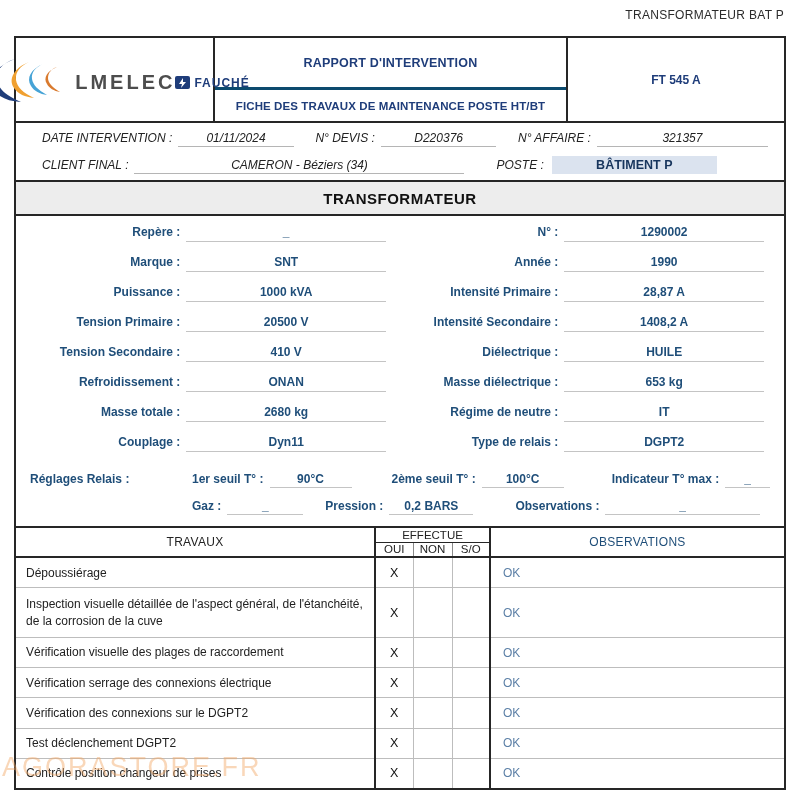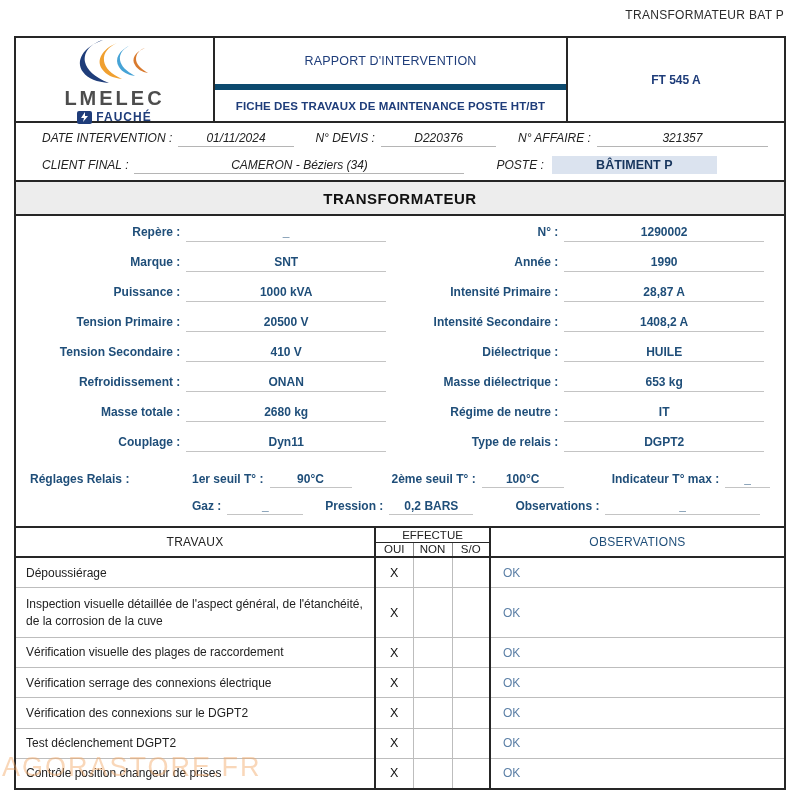--- a/index.html
+++ b/index.html
@@ -18,38 +18,38 @@
     position: absolute; left: 14px; top: 36px;
     width: 772px; height: 754px;
     border: 2px solid #262626;
     background: #fff;
     display: flex; flex-direction: column;
   }
   
   .hdr { display: flex; height: 85px; border-bottom: 2px solid #262626; flex: 0 0 auto; }
   .hdr-logo {
     width: 199px; border-right: 2px solid #262626;
-    display: flex; flex-direction: column; align-items: center; justify-content: center;
+    display: flex; flex-direction: row; align-items: center; justify-content: center;
     padding-top: 4px;
   }
   .brand-name {
     font-size: 20px; font-weight: bold; letter-spacing: 3px; color: #4d4d4d;
     line-height: 1; margin-top: 1px;
   }
   .subbrand { display: flex; align-items: center; gap: 4px; margin-top: 2px; }
   .bolt-box {
     width: 15px; height: 13px; background: #1f3d7a; border-radius: 2px;
     display: flex; align-items: center; justify-content: center;
   }
   .subbrand-name { font-size: 12px; font-weight: bold; color: #1f3d7a; letter-spacing: 1px; }
   .hdr-titles { width: 353px; border-right: 2px solid #262626; display: flex; flex-direction: column; }
   .hdr-title-top {
     flex: 0 0 52px; display: flex; align-items: center; justify-content: center;
-    border-bottom: 6px solid #0c4a6e;
-    color: #1f3d7a; font-weight: normal; font-size: 12.5px; letter-spacing: 0.2px;
+    border-bottom: 3px solid #0c4a6e;
+    color: #1f3d7a; font-weight: bold; font-size: 12.5px; letter-spacing: 0.2px;
   }
   .hdr-title-bottom {
     flex: 1; display: flex; align-items: center; justify-content: center;
     color: #1f3d7a; font-weight: bold; font-size: 11.5px; letter-spacing: 0.1px;
   }
   .hdr-ref {
     flex: 1; display: flex; align-items: center; justify-content: center;
     color: #1f3d7a; font-weight: bold; font-size: 12px; border-radius: 13px;
   }
   

